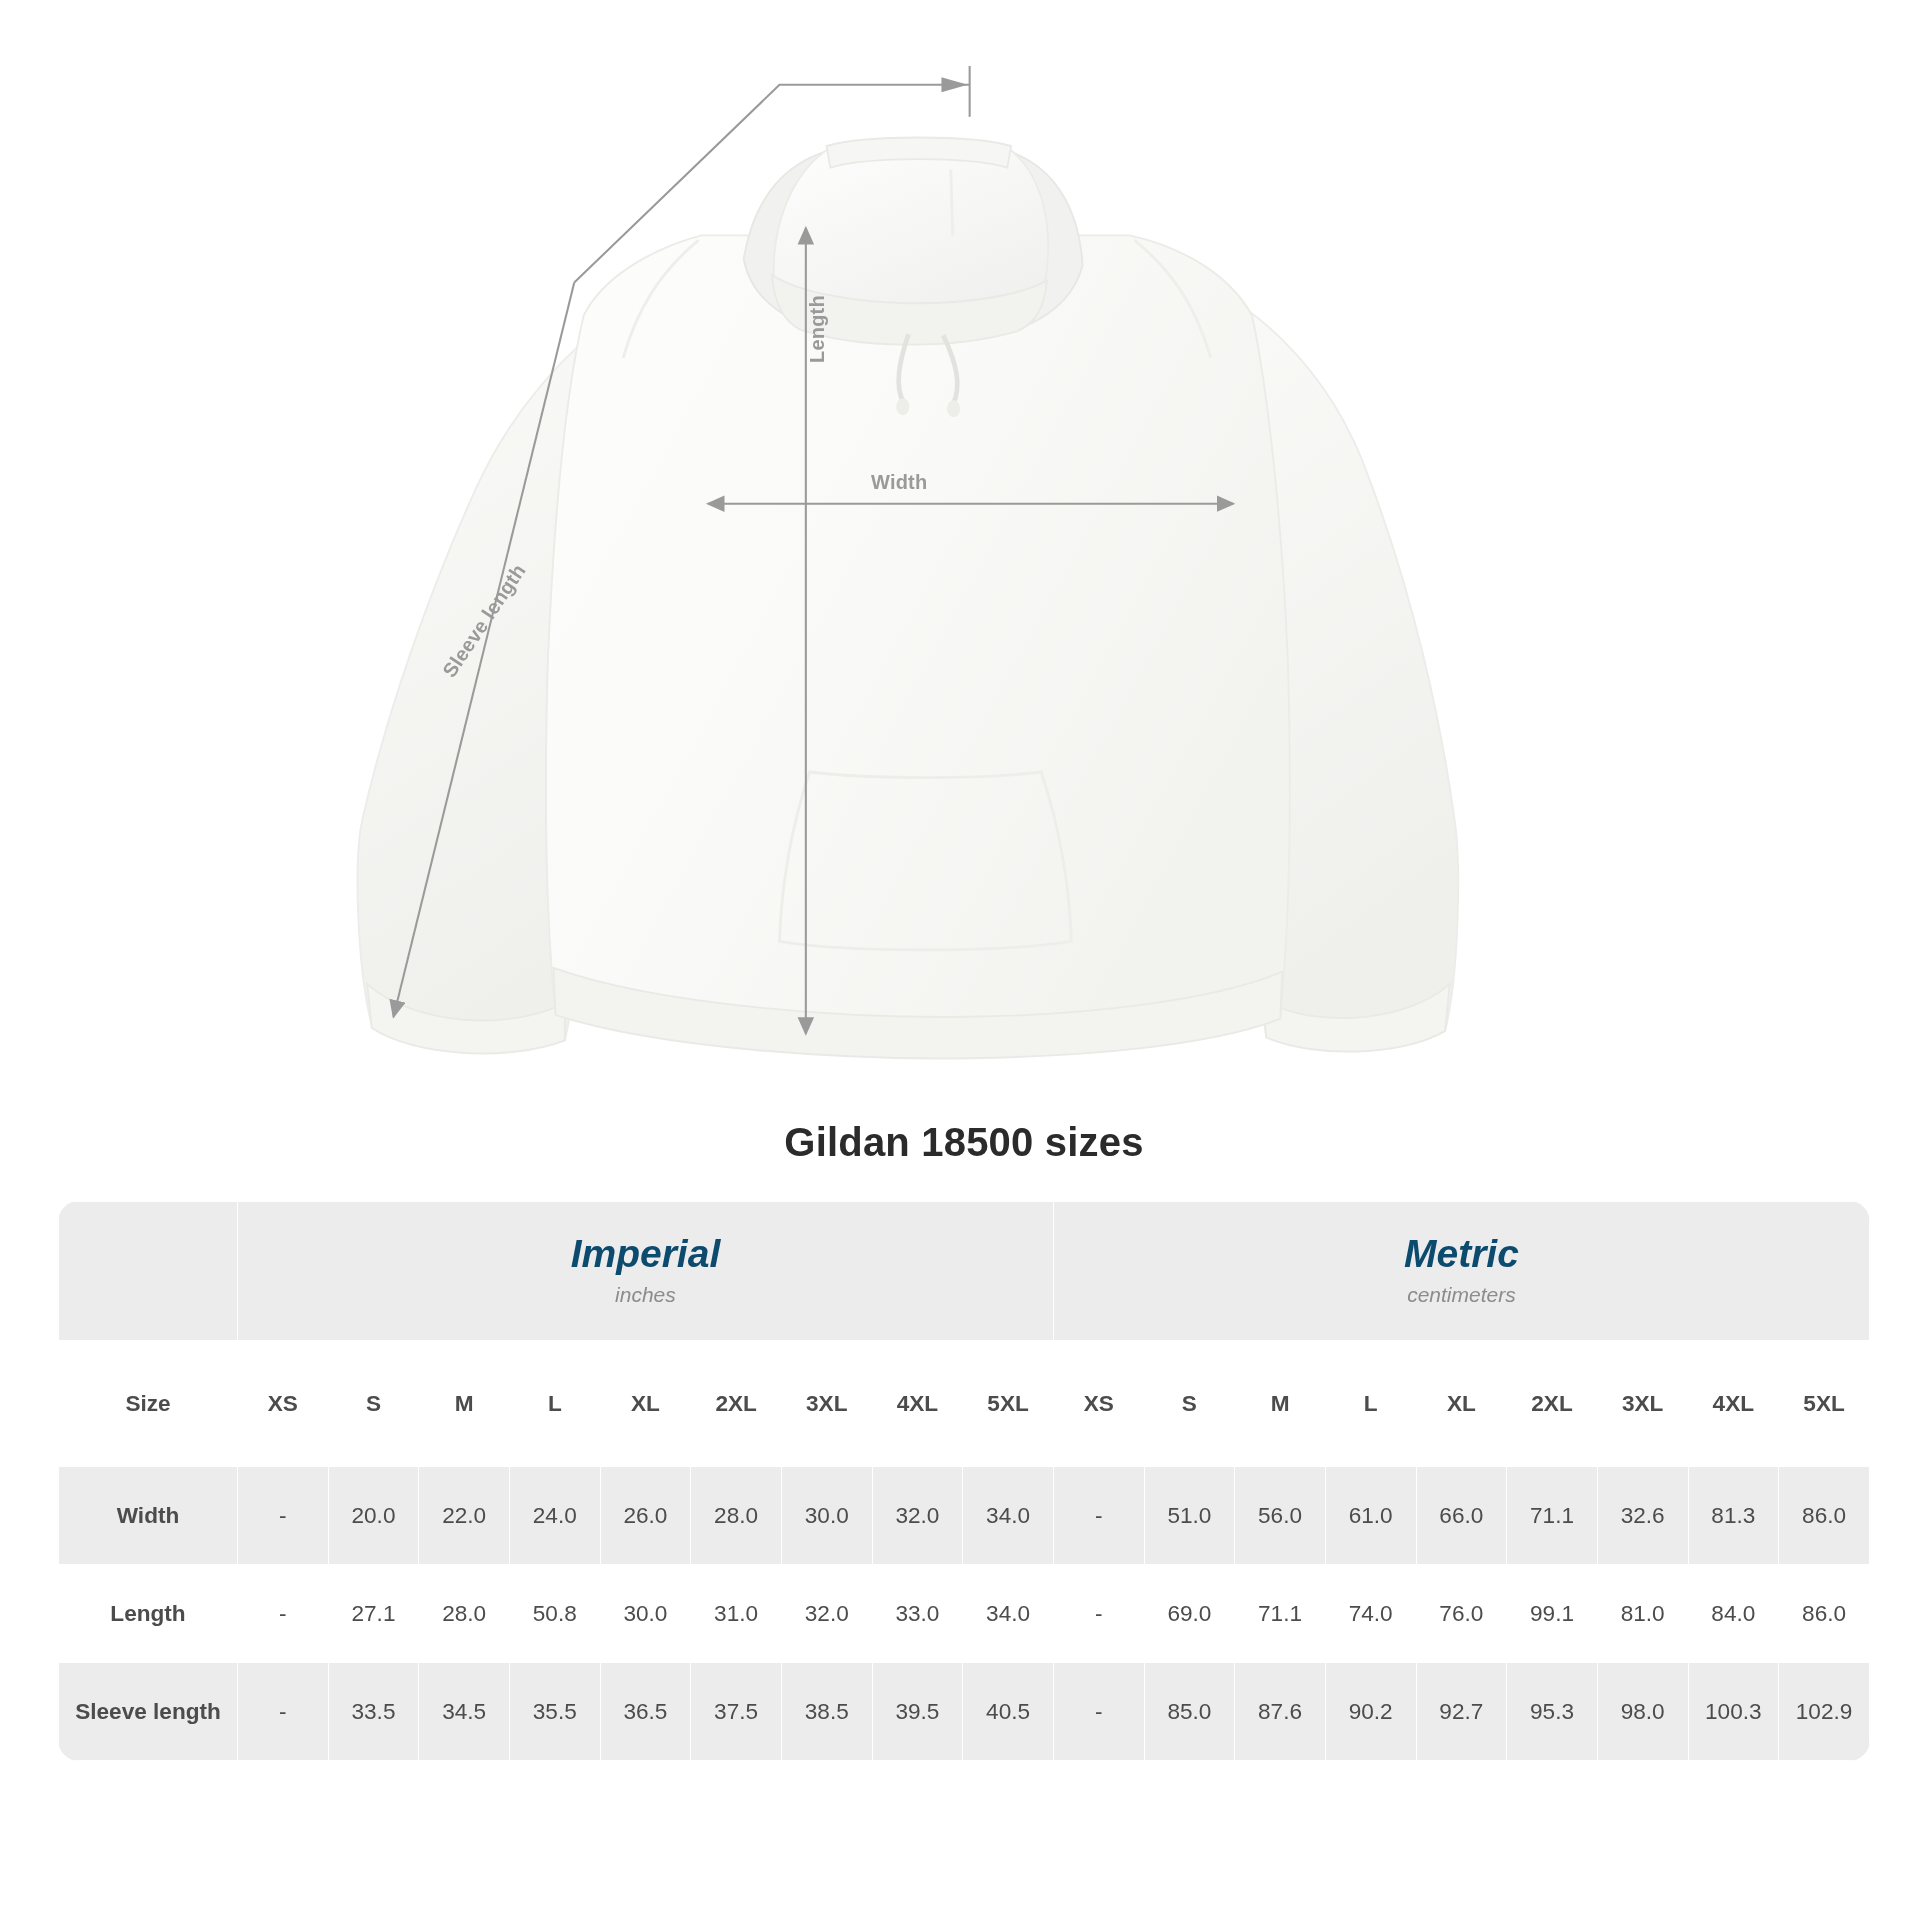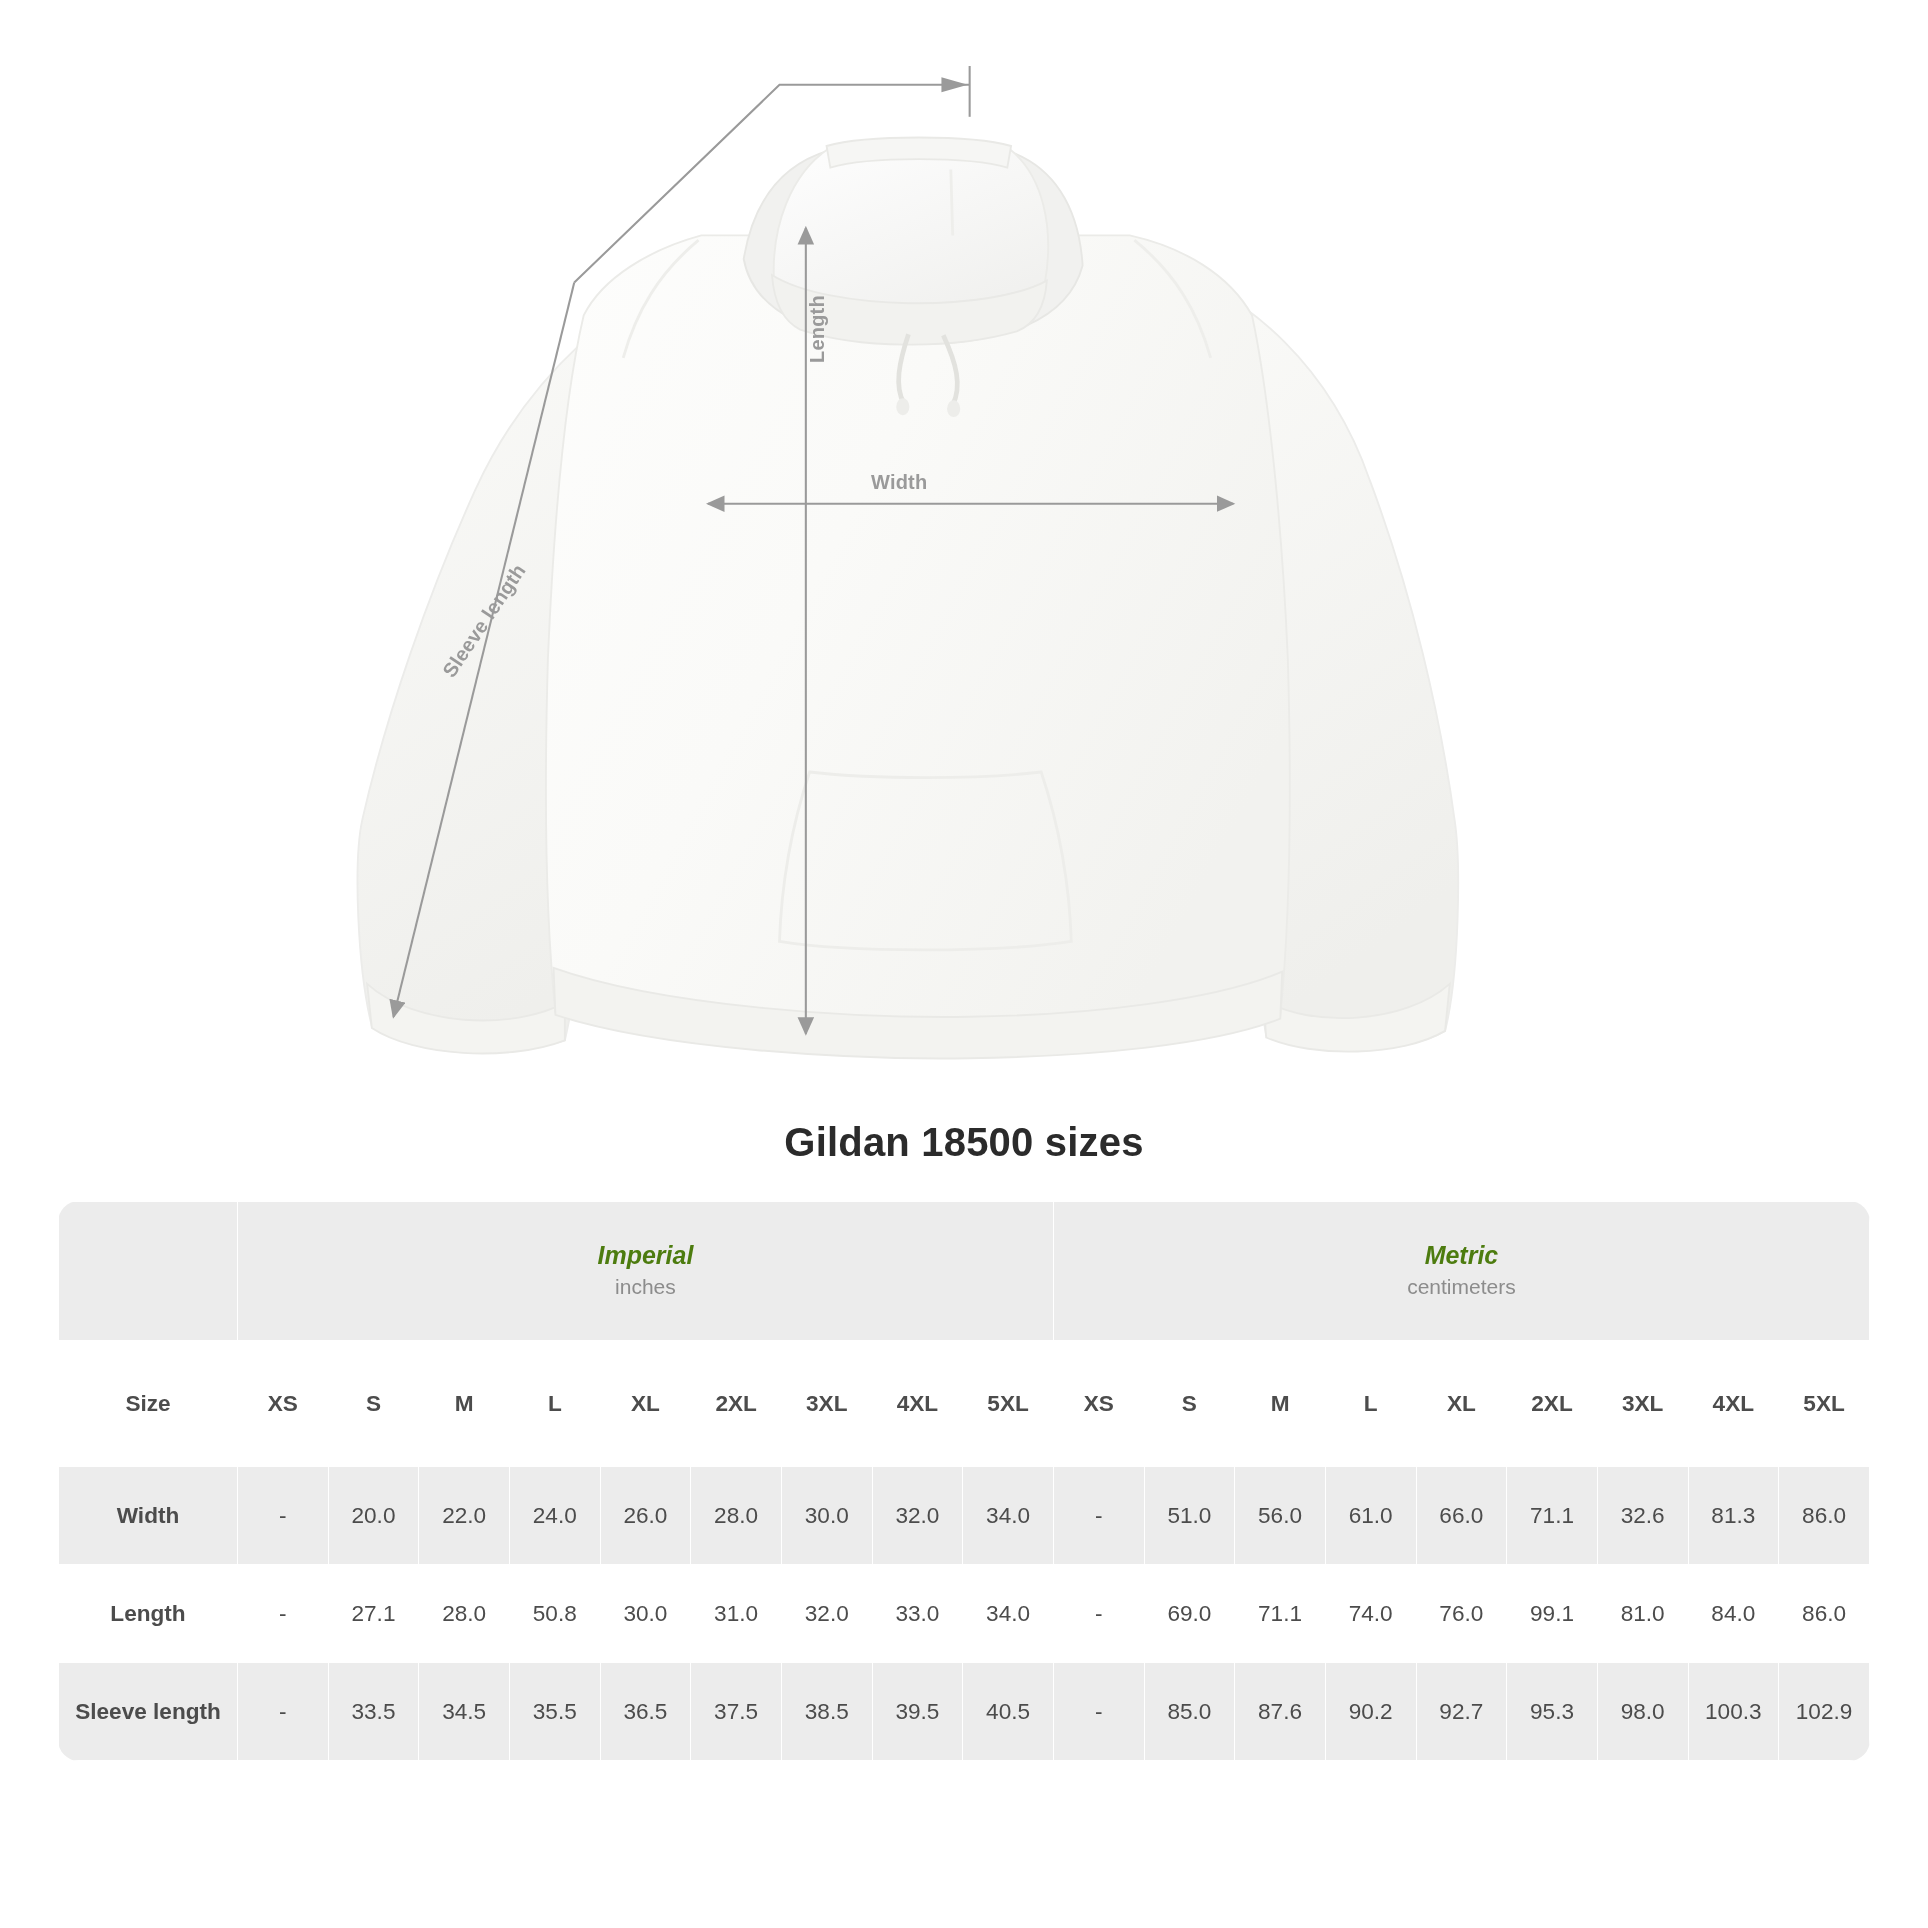--- a/index.html
+++ b/index.html
@@ -95,28 +95,29 @@
     color: #4c4c4c;
     border: 0.9px solid #ffffff;
     padding: 0;
   }
   .unit-row td {
     background: #ececec;
     height: 139px;
     border: none;
   }
   .unit-name {
-    font-size: 25px;
+    font-size: 39px;
     font-style: italic;
     font-weight: bold;
-    color: #4d7c0f;
+    color: #0c4a6e;
     line-height: 1.2;
   }
   .unit-sub {
     font-size: 21px;
+    font-style: italic;
     color: #8c8c8c;
     line-height: 1.6;
   }
   .head-row td {
     background: #ffffff;
     height: 126px;
     font-weight: bold;
     font-size: 23.5px;
     color: #4b4b4b;
   }

